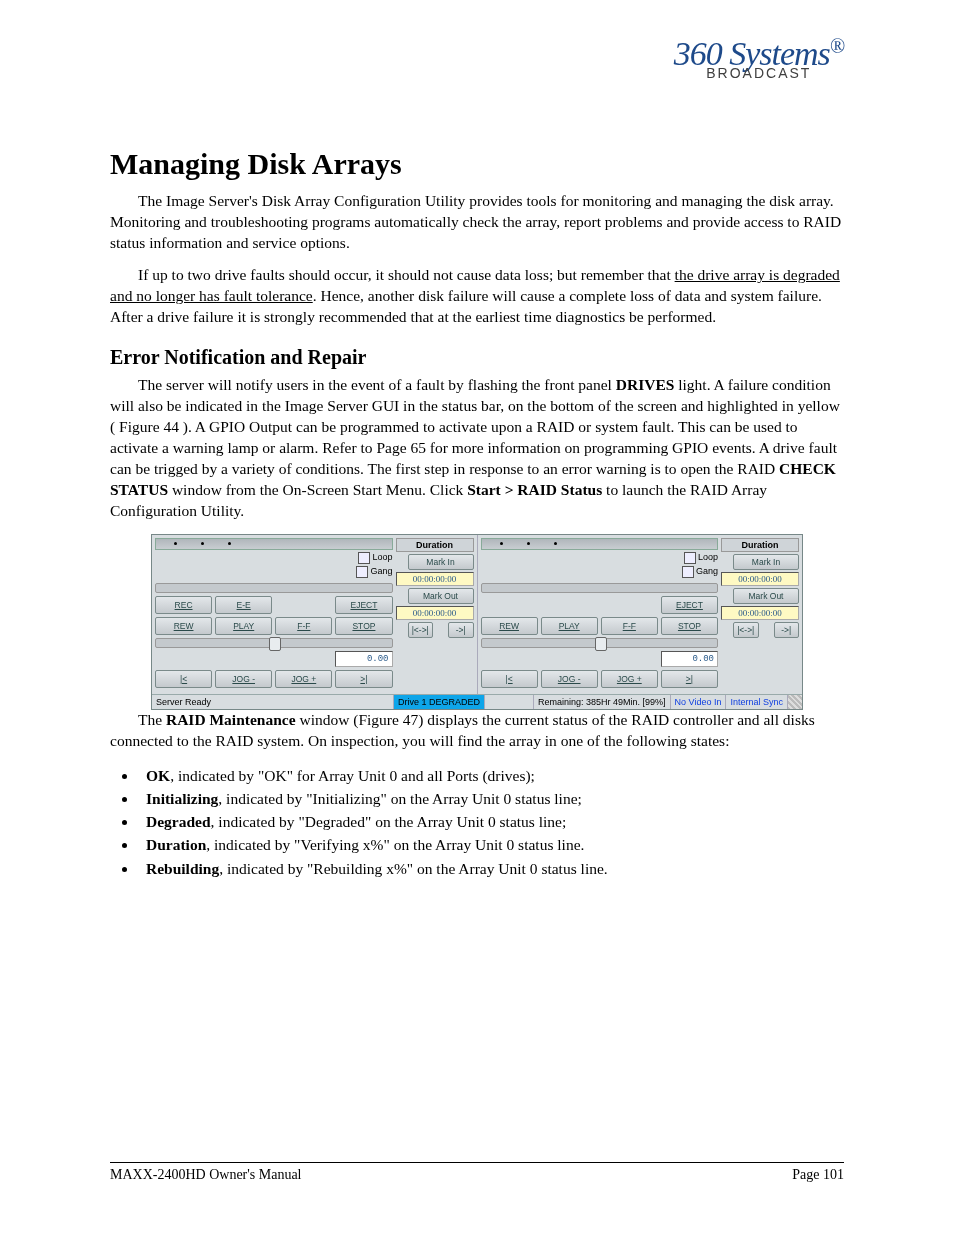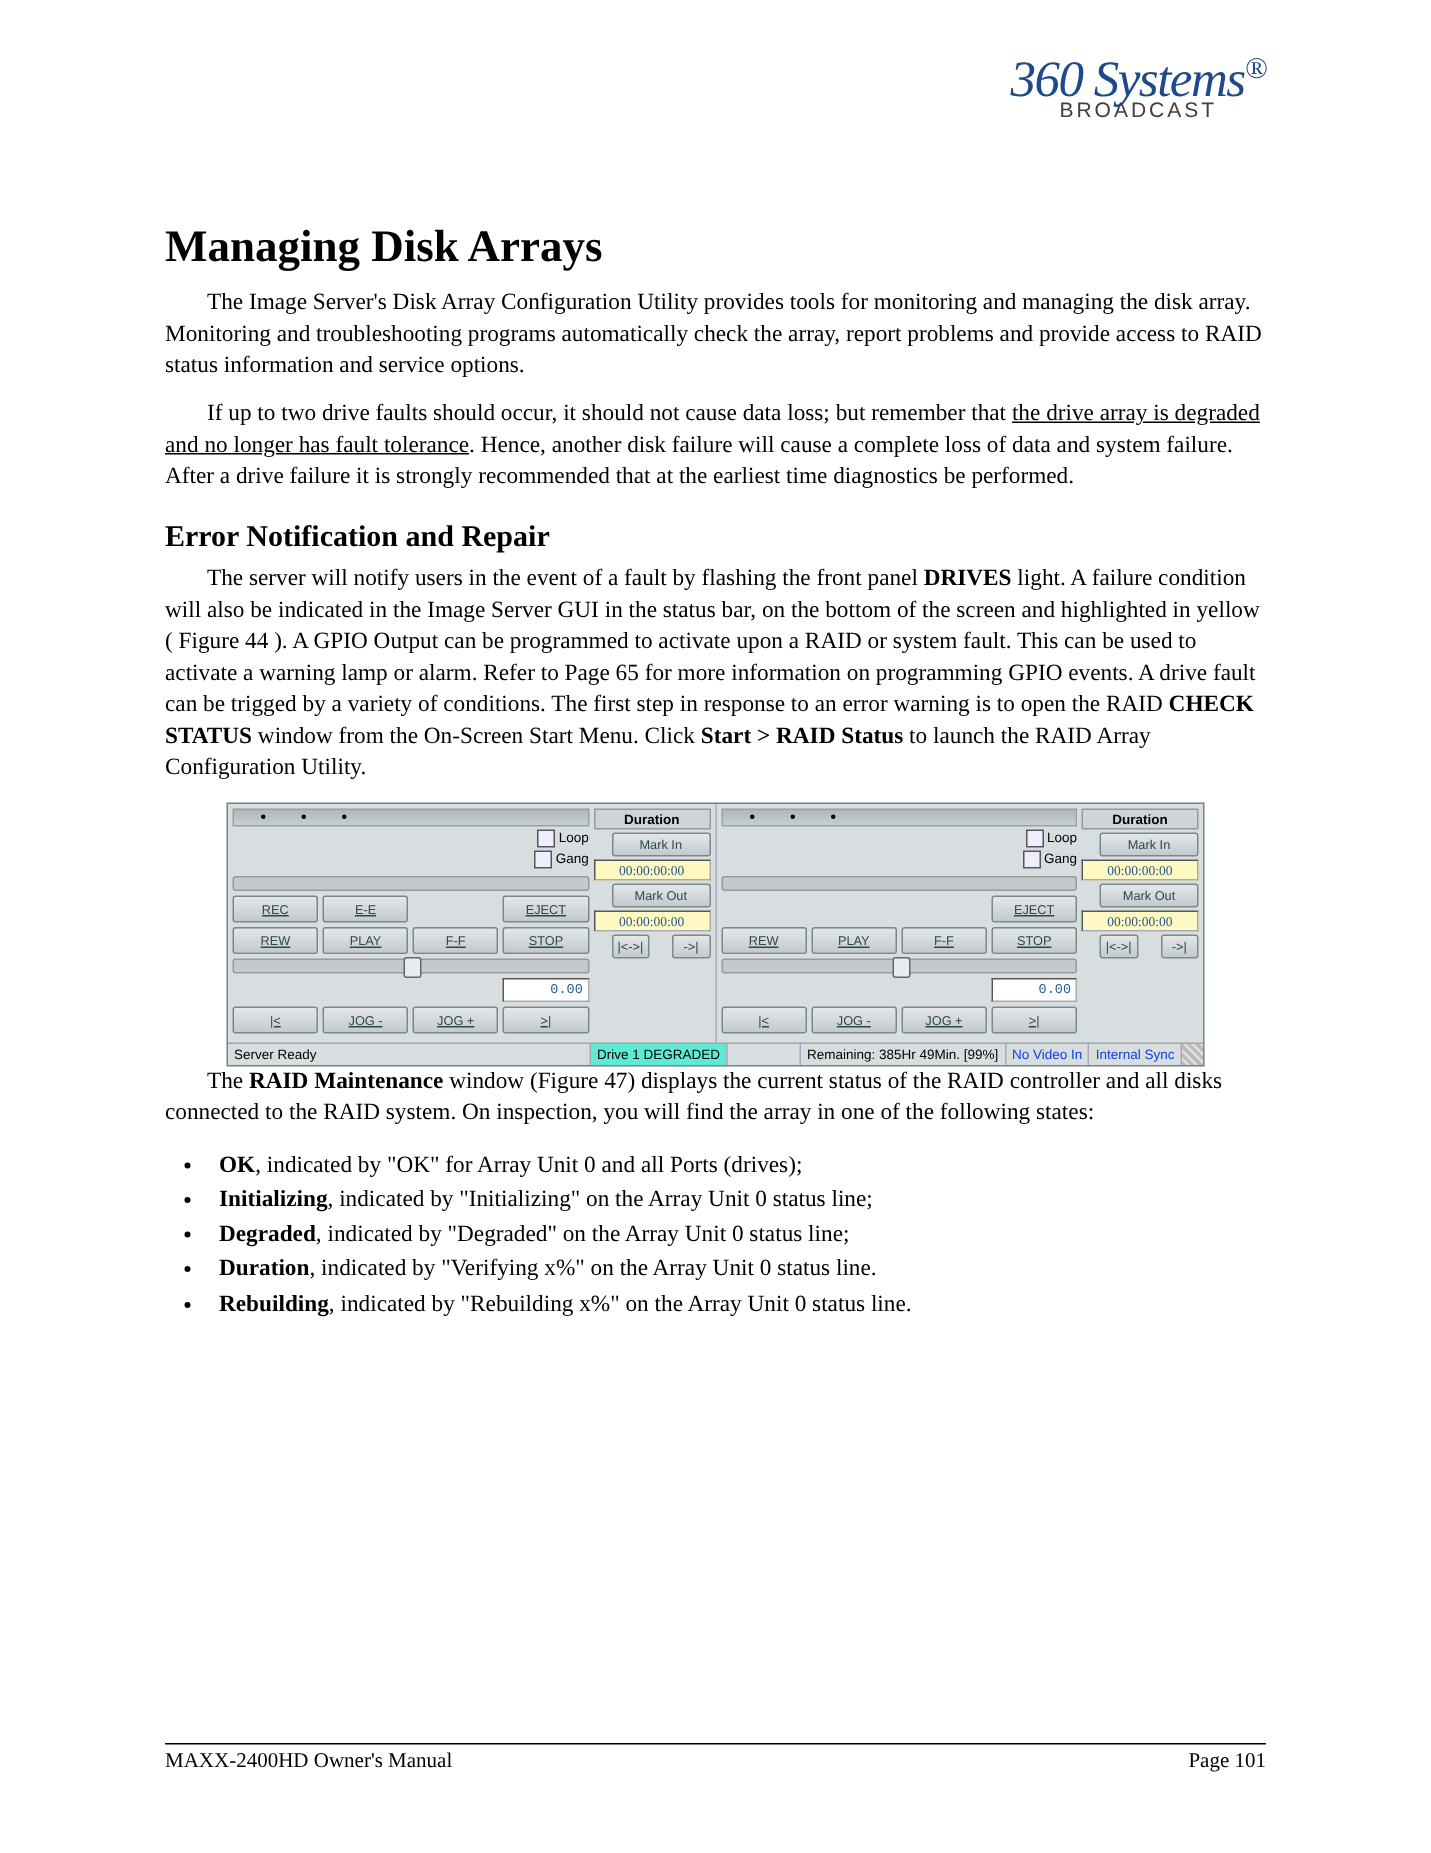--- a/index.html
+++ b/index.html
@@ -198,21 +198,21 @@
     display:flex;
     font-size:9px;
     border-top:1px solid #9aa;
   }
   .status-cell {
     padding:2px 4px;
     border-right:1px solid #aab;
     white-space:nowrap;
   }
   .status-cell.wide { flex:1; }
-  .status-cell.yellow { background:#5eead4; }
+  .status-cell.yellow { background:#0ea5e9; }
   .status-cell.blue { color:#1040e0; }
   .grip {
     width:14px; background:repeating-linear-gradient(45deg,#bbb,#bbb 2px,#ddd 2px,#ddd 4px);
   }
 </style>
 </head>
 <body>
 
 <div class="page">
 

